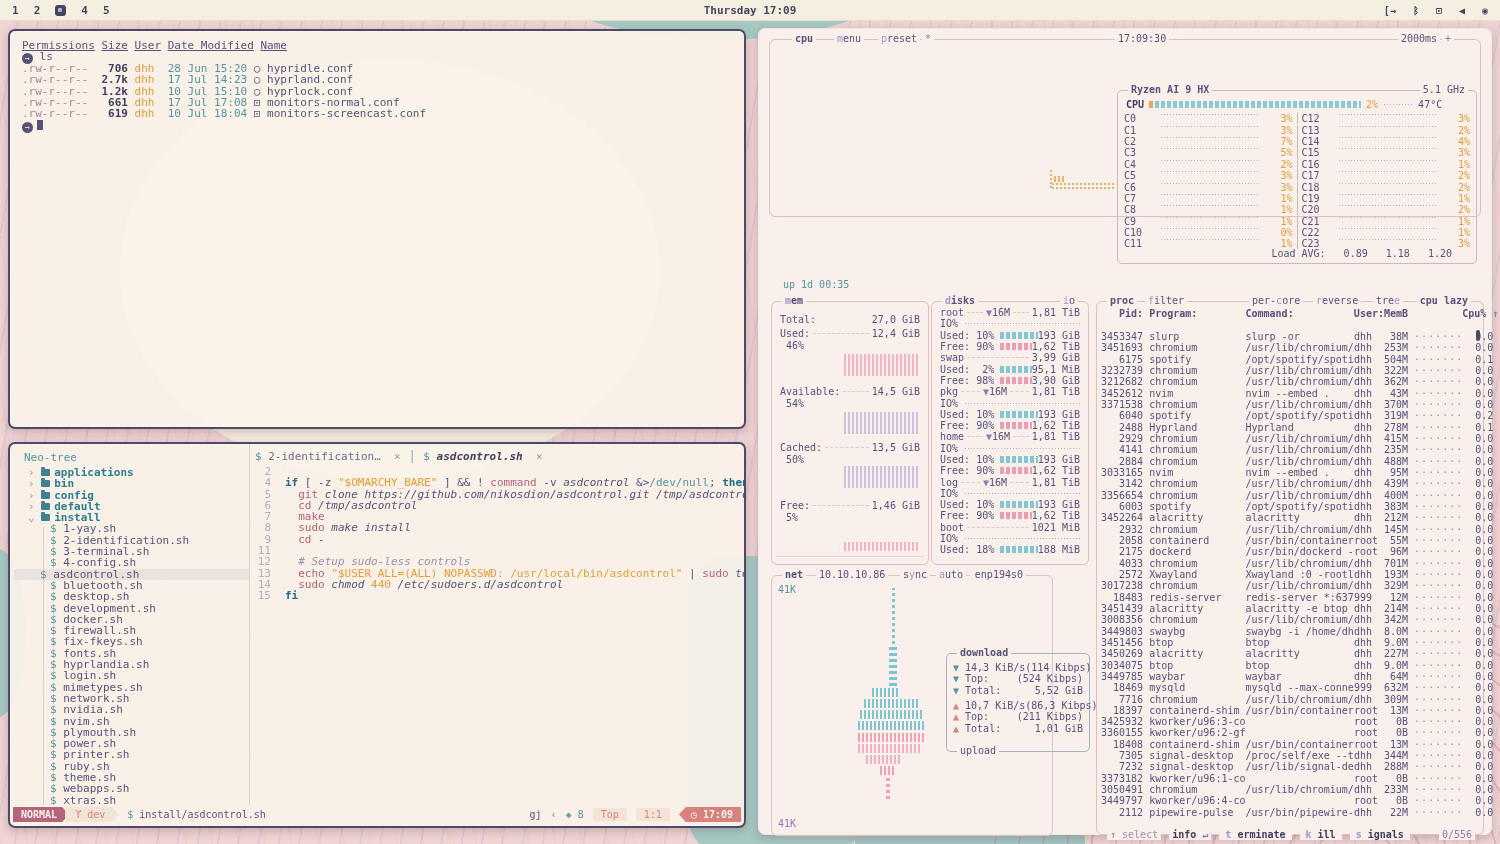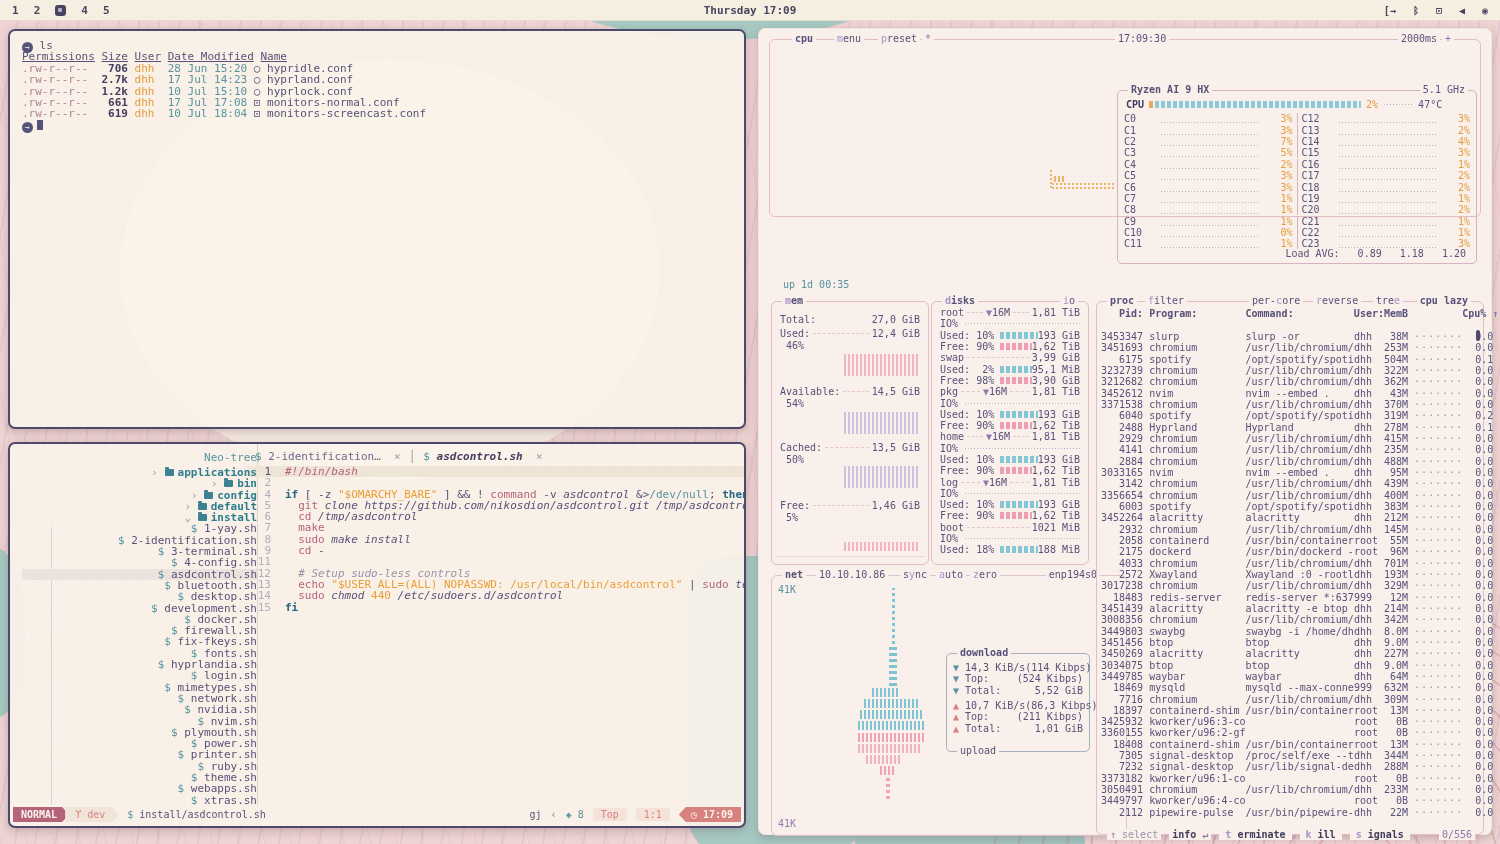--- a/index.html
+++ b/index.html
@@ -43,22 +43,22 @@
   #btop-window{left:758px;top:28px;width:734px;height:807px;background:#f9efeb;border:1px solid #f0e7e1;}
   
   #term-body{padding:9px 0 0 12px;font-size:11px;color:#575279;}
   .t-line{height:11.4px;line-height:11.4px;white-space:pre;}
   .t-head .u{text-decoration:underline;}
   .pe{color:#b08395}
   .picon{display:inline-block;width:11px;height:11px;border-radius:50%;background:#575279;color:#faf3ea;
     font-size:8px;line-height:11px;text-align:center;vertical-align:-1px;}
   .cursor{display:inline-block;width:6px;height:10px;background:#575279;vertical-align:-1px;margin-left:4px;}
   
-  #neotree{position:absolute;left:12px;top:0;bottom:21px;width:236px;border-right:1px solid #ddd3ca;
-    padding:7px 0 0 10px;box-sizing:border-box;font-size:11px;overflow:hidden;text-align:right;}
+  #neotree{position:absolute;left:4px;top:0;bottom:21px;width:236px;border-right:1px solid #ddd3ca;
+    padding:7px 0 0 10px;box-sizing:border-box;font-size:11px;overflow:hidden;}
   #neotree-title{color:#56949f;height:13px;}
   #neotree-list{position:relative;margin-top:3px;}
   .nt-guide{position:absolute;left:19px;top:60px;width:1px;height:281px;background:#d9d0da;z-index:0;}
   .nt-row{height:11.3px;line-height:11.3px;white-space:pre;position:relative;z-index:1;}
   .nt-row.sel{background:#ebe1dd;margin-left:-10px;padding-left:10px;}
   .dirlab{color:#2e7e8f;font-weight:bold;}
   .fold{display:inline-block;width:9px;height:7px;background:#3e8192;border-radius:1px;position:relative;
     margin-right:4px;vertical-align:0;}
   .fold::before{content:"";position:absolute;top:-2px;left:0;width:4px;height:2px;background:#3e8192;border-radius:1px 1px 0 0;}
   #editor-pane{position:absolute;left:237px;top:0;right:0;bottom:21px;overflow:hidden;}
@@ -104,41 +104,41 @@
   .mg-lav{background:repeating-linear-gradient(90deg,#cdc2de 0 2px,transparent 2px 4px);}
   
   #cpu-box{left:10px;top:10px;width:712px;height:178px;}
   #core-box{position:absolute;left:347px;top:50px;width:358px;height:172px;border:1px solid #d7b3bd;border-radius:5px;}
   #cpu-main{display:flex;align-items:center;gap:5px;padding:7px 8px 0 8px;height:12px;}
   .cpubar{height:7px;width:212px;position:relative;
     background:repeating-linear-gradient(90deg,#89cbd8 0 4px,transparent 4px 6px);}
   .cpubar::before{content:"";position:absolute;left:0;top:0;width:4px;height:100%;background:#eda75c;}
   #cores{padding:3px 6px 0 6px;}
   .core-row{display:flex;height:11.4px;align-items:center;}
-  .core-cell{flex:1;display:flex;align-items:flex-end;gap:12px;white-space:pre;}
+  .core-cell{flex:1;display:flex;align-items:flex-start;gap:12px;white-space:pre;}
   .core-div{width:1px;height:11px;background:#d7b3bd;margin:0 4px;}
   .cname{width:24px;}
   .cpct{width:22px;text-align:right;}
-  #loadavg{position:absolute;right:10px;bottom:4px;white-space:pre;margin-left:36px;}
+  #loadavg{position:absolute;right:24px;bottom:4px;white-space:pre;margin-left:36px;}
   #uptime{position:absolute;left:24px;top:250px;color:#56949f;}
   #spark{position:absolute;left:278px;top:128px;width:68px;height:30px;}
   .sprow{position:absolute;background:repeating-linear-gradient(90deg,#ecb36a 0 2px,transparent 2px 4px);}
   
   #mem-box{left:12px;top:272px;width:158px;height:264px;}
   .mrow{position:absolute;left:8px;width:calc(100% - 16px);height:11px;display:flex;align-items:center;white-space:pre;}
   .mdash{flex:1;border-top:1px dashed #e6c6cc;margin:0 3px;}
   .mline{position:absolute;left:4px;right:4px;top:254px;border-top:1px solid #ecd2d6;}
   
   #disk-box{left:172px;top:272px;width:158px;height:264px;}
   #disk-list{padding:5px 8px 0 8px;}
   .d-row{display:flex;align-items:center;height:11.3px;white-space:pre;}
   .d-dash{flex:1;border-top:1px dashed #e6c6cc;margin:0 3px;}
   .d-val{margin-left:auto;}
   
-  #net-box{left:12px;top:546px;width:356px;height:261px;border-color:#dcc3cf;}
+  #net-box{left:12px;top:546px;width:282px;height:261px;border-color:#dcc3cf;}
   #dl-box{position:absolute;left:174px;top:77px;width:142px;height:97px;border:1px solid #a7b2bf;border-radius:5px;}
   #dl-rows{padding:8px 6px 0 6px;}
   .dl-row{display:flex;height:11.3px;align-items:center;white-space:pre;}
   .dl-gap{height:4px;}
   
   #proc-box{left:337px;top:272px;width:388px;height:534px;}
   #proc-head{position:absolute;left:4px;top:6px;white-space:pre;font-weight:bold;}
   #proc-rows{position:absolute;left:4px;top:29px;right:10px;}
   .prow{height:11.33px;line-height:11.33px;white-space:pre;}
   .dots{letter-spacing:1px;}
@@ -172,22 +172,22 @@
       <span>[→</span>
       <span>ᛒ</span>
       <span>⊡</span>
       <span>◀</span>
       <span>◉</span>
     </div>
 </div>
 
 <div class="window" id="terminal-window">
   <div id="term-body">
+      <div class="t-line t-head"><span class="u sl">Permissions</span><span> </span><span class="u sl">Size</span><span> </span><span class="u sl">User</span><span> </span><span class="u sl">Date Modified</span><span> </span><span class="u sl">Name</span></div>
       <div class="t-line"><span class="picon">→</span><span class="sl"> ls</span></div>
-      <div class="t-line t-head"><span class="u sl">Permissions</span><span> </span><span class="u sl">Size</span><span> </span><span class="u sl">User</span><span> </span><span class="u sl">Date Modified</span><span> </span><span class="u sl">Name</span></div>
       <div class="t-line"><span class="pe">.rw-r--r-- </span><span class="dk">  706</span><span> </span><span class="gd">dhh  </span><span class="fo">28 Jun 15:20 </span><span class="sl">○ </span><span class="sl">hypridle.conf</span></div>
       <div class="t-line"><span class="pe">.rw-r--r-- </span><span class="dk"> 2.7k</span><span> </span><span class="gd">dhh  </span><span class="fo">17 Jul 14:23 </span><span class="sl">○ </span><span class="sl">hyprland.conf</span></div>
       <div class="t-line"><span class="pe">.rw-r--r-- </span><span class="dk"> 1.2k</span><span> </span><span class="gd">dhh  </span><span class="fo">10 Jul 15:10 </span><span class="sl">○ </span><span class="sl">hyprlock.conf</span></div>
       <div class="t-line"><span class="pe">.rw-r--r-- </span><span class="dk">  661</span><span> </span><span class="gd">dhh  </span><span class="fo">17 Jul 17:08 </span><span class="sl">⊡ </span><span class="sl">monitors-normal.conf</span></div>
       <div class="t-line"><span class="pe">.rw-r--r-- </span><span class="dk">  619</span><span> </span><span class="gd">dhh  </span><span class="fo">10 Jul 18:04 </span><span class="sl">⊡ </span><span class="sl">monitors-screencast.conf</span></div>
       <div class="t-line"><span class="picon">→</span><span class="cursor"></span></div>
     </div>
 </div>
 
 <div class="window" id="editor-window">
@@ -223,21 +223,20 @@
         <div class="nt-row" style="padding-left: 26px;"><span class="fo">$ </span><span class="sl">printer.sh</span></div>
         <div class="nt-row" style="padding-left: 26px;"><span class="fo">$ </span><span class="sl">ruby.sh</span></div>
         <div class="nt-row" style="padding-left: 26px;"><span class="fo">$ </span><span class="sl">theme.sh</span></div>
         <div class="nt-row" style="padding-left: 26px;"><span class="fo">$ </span><span class="sl">webapps.sh</span></div>
         <div class="nt-row" style="padding-left: 26px;"><span class="fo">$ </span><span class="sl">xtras.sh</span></div>
       </div>
   </div>
   <div id="editor-pane">
     <div id="tabbar"><span class="tab"><span class="fo">$ </span><span class="tab-name">2-identification…</span><span class="mu">  ×</span></span><span class="mu tdiv">│</span><span class="tab"><span class="fo">$ </span><span class="tab-name act">asdcontrol.sh</span><span class="mu">  ×</span></span></div>
     <div id="code">
-        <div class="cl cur"><span class="gut">1</span><span class="lv it">#!/bin/bash</span></div>
         <div class="cl"><span class="gut">2</span></div>
         <div class="cl"><span class="gut">4</span><span class="pn">if</span><span class="sl"> [ -z </span><span class="st">"$OMARCHY_BARE"</span><span class="sl"> ] &amp;&amp; ! </span><span class="lv">command</span><span class="sl"> -v </span><span class="sl it">asdcontrol</span><span class="sl"> &amp;&gt;</span><span class="fo">/dev/null</span><span class="sl">; </span><span class="pn">then</span></div>
         <div class="cl"><span class="gut">5</span><span class="sl">  </span><span class="lv">git</span><span class="sl it"> clone https://github.com/nikosdion/asdcontrol.git /tmp/asdcontrol</span></div>
         <div class="cl"><span class="gut">6</span><span class="sl">  </span><span class="lv">cd</span><span class="sl it"> /tmp/asdcontrol</span></div>
         <div class="cl"><span class="gut">7</span><span class="sl">  </span><span class="lv">make</span></div>
         <div class="cl"><span class="gut">8</span><span class="sl">  </span><span class="lv">sudo</span><span class="sl it"> make install</span></div>
         <div class="cl"><span class="gut">9</span><span class="sl">  </span><span class="lv">cd</span><span class="sl"> -</span></div>
         <div class="cl"><span class="gut">11</span></div>
         <div class="cl"><span class="gut">12</span><span class="cm">  # Setup sudo-less controls</span></div>
         <div class="cl"><span class="gut">13</span><span class="sl">  </span><span class="lv">echo</span><span class="sl"> </span><span class="st">"$USER ALL=(ALL) NOPASSWD: /usr/local/bin/asdcontrol"</span><span class="sl"> | </span><span class="lv">sudo</span><span class="sl it"> tee /etc/sudoe</span></div>

